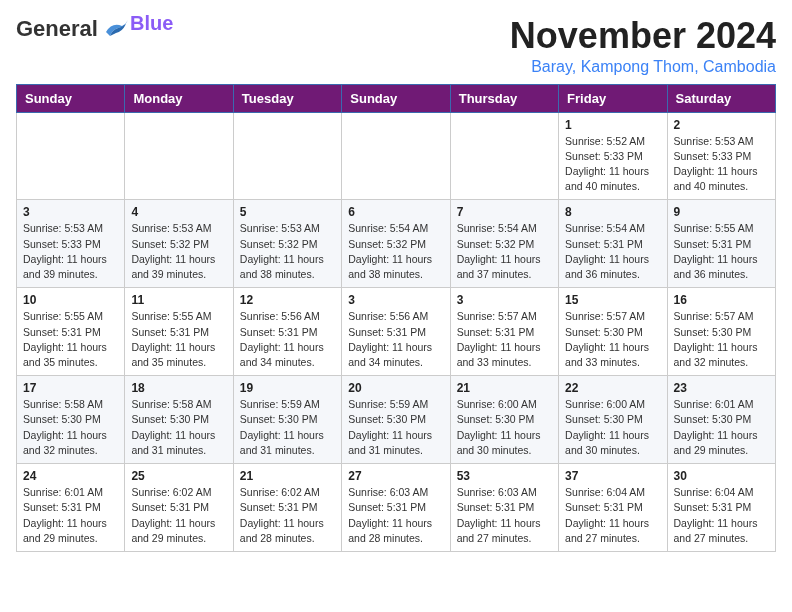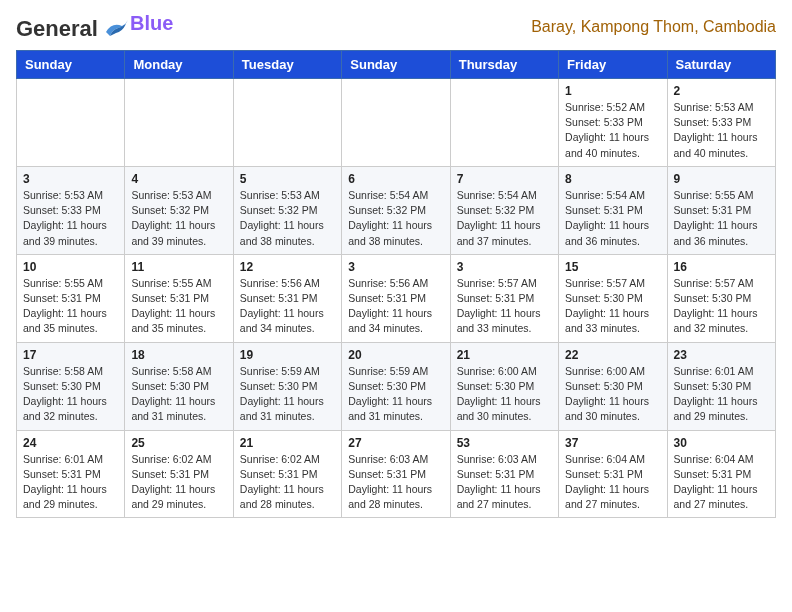--- a/index.html
+++ b/index.html
@@ -40,30 +40,30 @@
       text-align: right;
     }
     .month-title {
       font-size: 36px;
       font-weight: bold;
       color: #222;
       line-height: 1.1;
     }
     .location-title {
       font-size: 16px;
-      color: #a16207;
+      color: #3b82f6;
       margin-top: 2px;
     }
     .calendar-table {
       width: 100%;
       border-collapse: collapse;
       margin-top: 8px;
     }
     .calendar-table th {
-      background-color: #1d4ed8;
+      background-color: #701a75;
       color: #fff;
       font-size: 13px;
       font-weight: bold;
       padding: 6px 8px;
       text-align: left;
       border: 1px solid #3a6aaf;
     }
     .calendar-table td {
       border: 1px solid #ccc;
       vertical-align: top;
@@ -100,20 +100,21 @@
     <div class="logo-text">
       <span class="logo-general">General</span>
       <svg class="logo-bird" viewBox="0 0 28 22" xmlns="http://www.w3.org/2000/svg">
         <path d="M4 14 Q10 4 20 8 Q24 6 26 2 Q22 10 16 10 Q10 12 8 18 Z" fill="#4a90d9"></path>
         <path d="M8 18 Q10 12 16 10 Q20 9 24 6 Q20 14 14 15 Z" fill="#2a6aaf"></path>
       </svg>
     </div>
     <span style="color:#8b5cf6;font-size:20px;font-weight:bold;margin-top:-4px;">Blue</span>
   </div>
   <div class="title-block">
+    <div class="month-title">November 2024</div>
     <div class="location-title">Baray, Kampong Thom, Cambodia</div>
   </div>
 </div>
 
 <table class="calendar-table">
   <thead>
     <tr>
     <th>Sunday</th>
         <th>Monday</th>
         <th>Tuesday</th>

